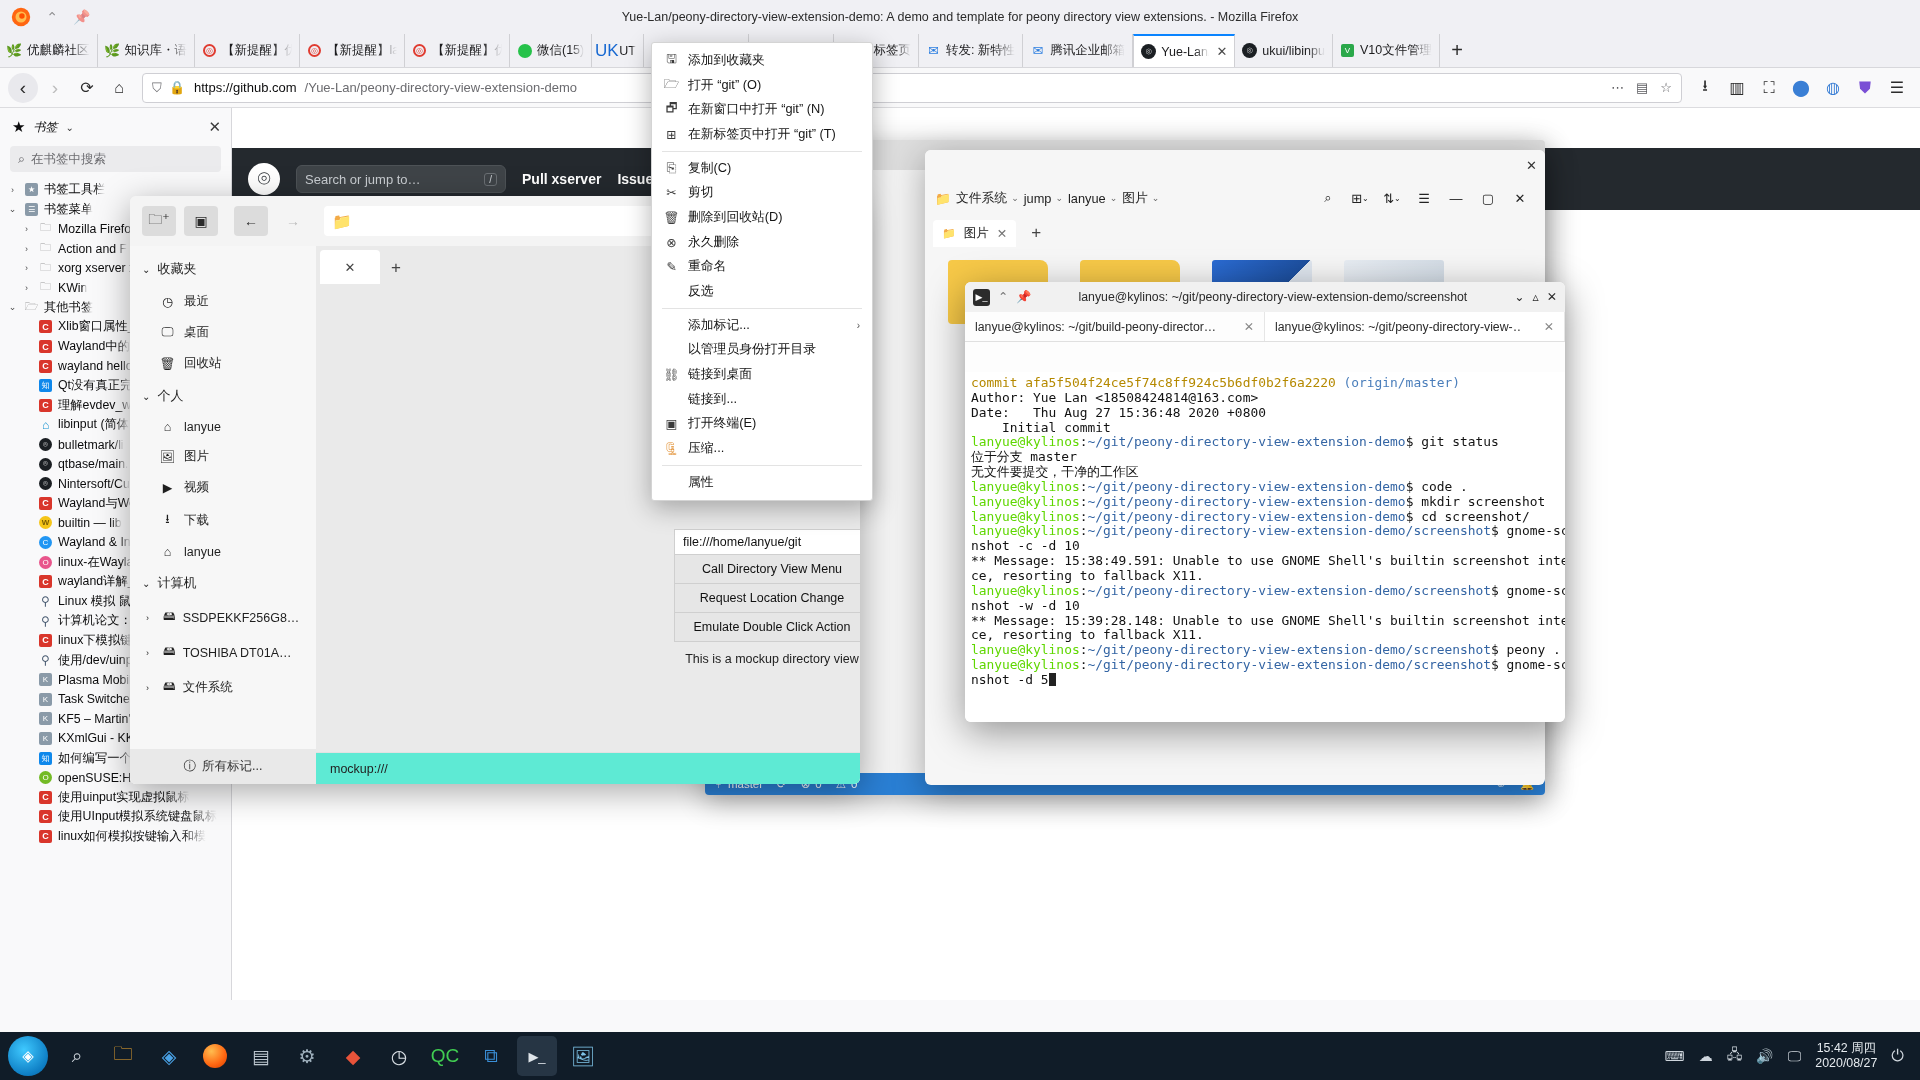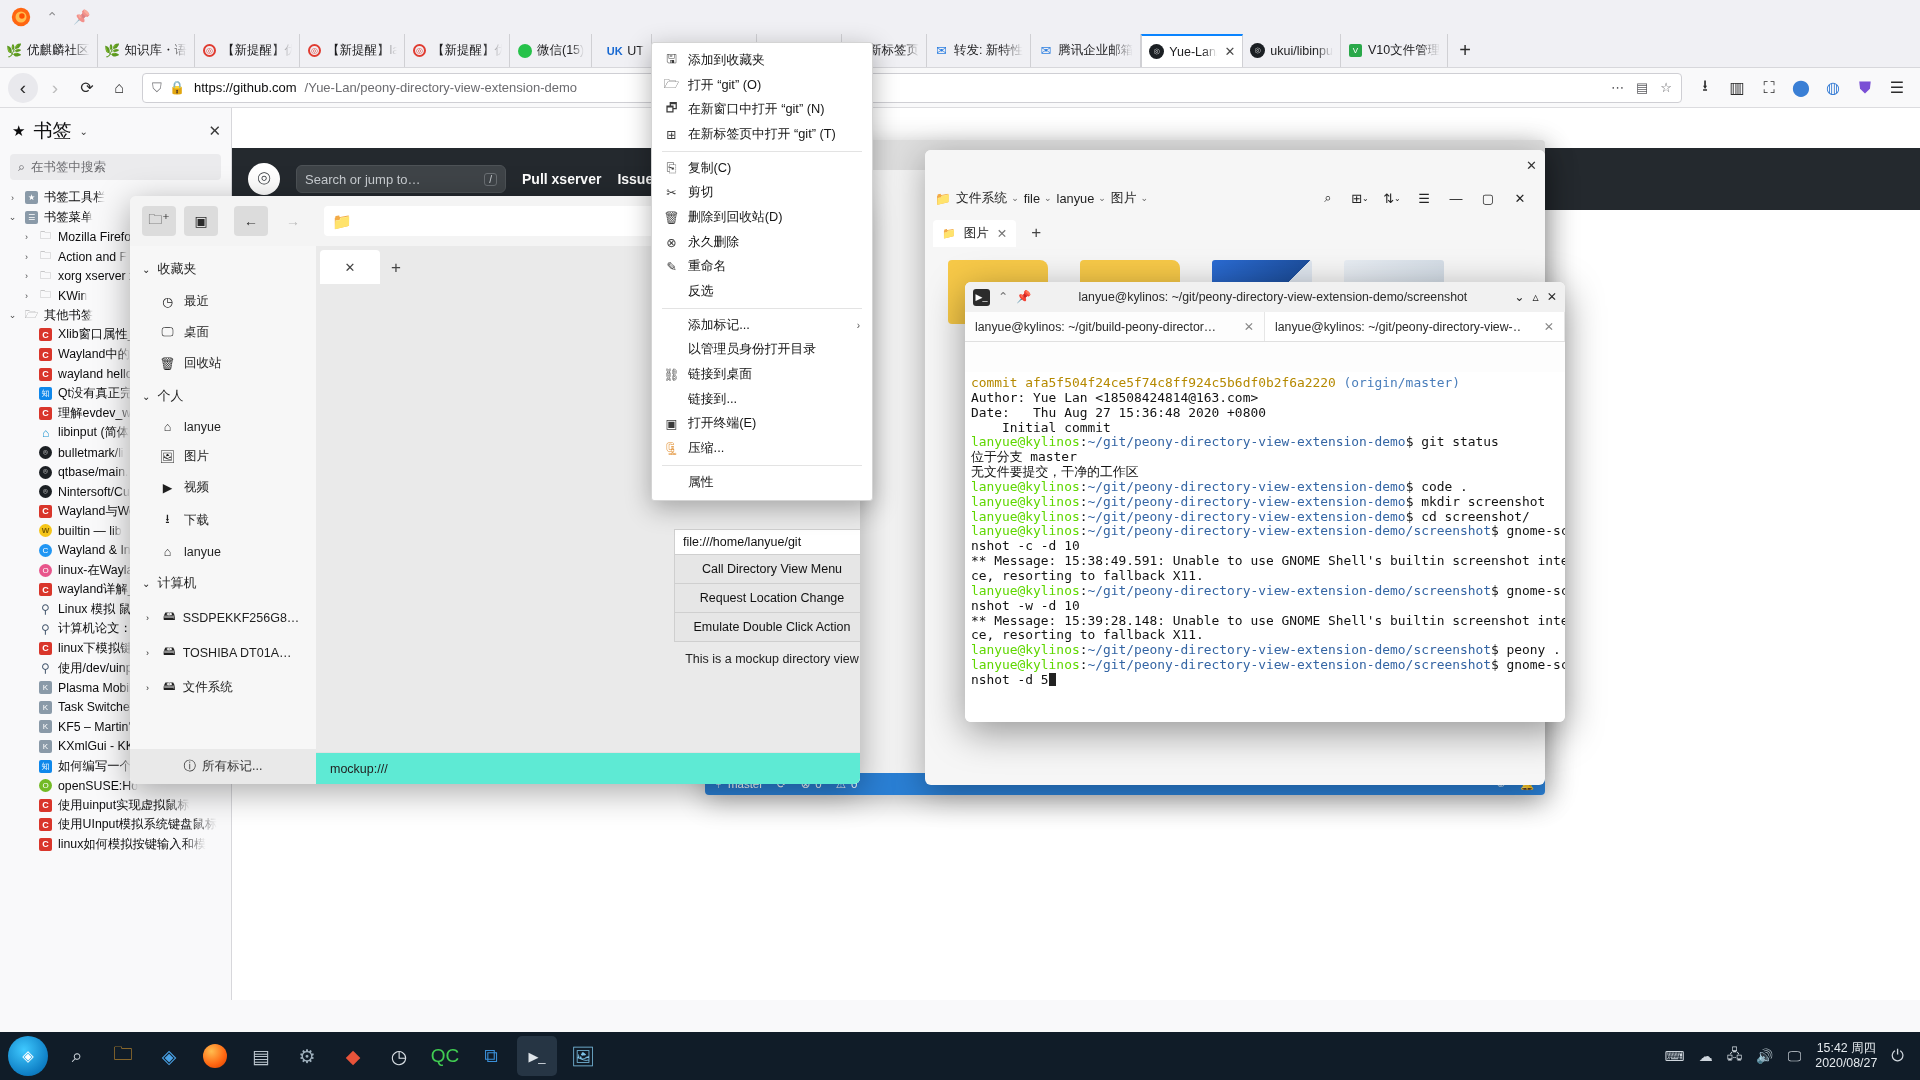--- a/index.html
+++ b/index.html
@@ -53,21 +53,21 @@
   }
   .ff-tab.active {
     background: #ffffff; border-top: 2px solid #0a84ff;
     border-right: 1px solid #d0d0d4; border-left: 1px solid #d0d0d4;
   }
   .ff-tab .tclose { font-size: 13px; color: #4a4a4a; margin-left: 2px; }
   .favicon { width: 15px; height: 15px; flex: 0 0 15px; display:flex; align-items:center; justify-content:center; font-size: 11px; }
   .fav-leaf { color: #47b04b; font-size: 13px; }
   .fav-red { width: 13px; height: 13px; border-radius: 50%; border: 2px solid #e03c31; color:#e03c31; font-size:8px; display:flex;align-items:center;justify-content:center;}
   .fav-wechat { width: 14px; height: 14px; border-radius: 50%; background: #26c24a; }
-  .fav-uk { color: #1768d1; font-weight: bold; font-size: 11px; margin-left: 8px; }
+  .fav-uk { color: #1768d1; font-weight: normal; font-size: 17px; }
   .fav-mail { color: #2d7fe0; font-size: 13px; }
   .fav-v10 { width: 13px; height: 13px; background: #2aa84a; color:#fff; font-size:8px; display:flex;align-items:center;justify-content:center;border-radius:2px;}
   .fav-gh { width: 15px; height: 15px; border-radius: 50%; background: #1b1f23;
             color: #fff; font-size: 10px; display:flex;align-items:center;justify-content:center; }
   .fav-ffx { width: 14px; height: 14px; border-radius: 50%;
             background: radial-gradient(circle at 35% 30%, #ffbd4f, #ff6611 60%, #d03b00); }
   .newtab-btn { display: flex; align-items: center; justify-content: center;
     width: 34px; font-size: 20px; color: #2b2b2b; }
 
   
@@ -89,21 +89,21 @@
 
   
   .ff-content { position: absolute; left: 0; right: 0; top: 108px; bottom: 40px; display: flex; }
 
   
   .bm-sidebar {
     width: 232px; background: #f9f9fa; border-right: 1px solid #d7d7db;
     display: flex; flex-direction: column; padding: 0;
   }
   .bm-head { display: flex; align-items: center; gap: 8px; padding: 10px 10px 8px 12px; }
-  .bm-head .t { font-size: 19px; color: #0c0c0d; font-weight: 500; }
+  .bm-head .t { font-size: 12px; color: #0c0c0d; font-weight: 500; font-style: italic; }
   .bm-head .star { font-size: 15px; color: #0c0c0d; }
   .bm-head .chev { font-size: 10px; color: #3a3a3a; }
   .bm-head .x { margin-left: auto; font-size: 15px; color: #3a3a3a; }
   .bm-search {
     margin: 2px 10px 8px 10px; height: 26px; background: #ebebed; border-radius: 4px;
     display: flex; align-items: center; gap: 6px; padding: 0 8px;
     font-size: 12.5px; color: #6c6c70;
   }
   .bm-tree { flex: 1; overflow: hidden; padding-left: 2px; font-size: 12.3px; color: #0c0c0d; }
   .bm-row { display: flex; align-items: center; gap: 5px; height: 19.6px; white-space: nowrap; overflow: hidden; padding-right: 2px;}
@@ -302,20 +302,21 @@
   <div class="ff-window">
 
     <div class="ff-titlebar">
       <svg class="ff-logo" viewBox="0 0 24 24">
         <circle cx="12" cy="12" r="10" fill="#ff6611"></circle>
         <circle cx="12" cy="12" r="6" fill="#ffbd4f"></circle>
         <circle cx="13" cy="11" r="3" fill="#ff4f00"></circle>
       </svg>
       <span class="tb-icon">⌃</span>
       <span class="tb-icon">📌</span>
+      <div class="ff-title">Yue-Lan/peony-directory-view-extension-demo: A demo and template for peony directory view extensions. - Mozilla Firefox</div>
     </div>
 
     <div class="ff-tabstrip">
       <div class="ff-tab" style="max-width:120px">
         <span class="favicon fav-leaf">🌿</span>
         <span class="tlabel">优麒麟社区</span>
       </div>
       <div class="ff-tab" style="max-width:112px">
         <span class="favicon fav-leaf">🌿</span>
         <span class="tlabel">知识库・语</span>
@@ -729,21 +730,21 @@
       <span style="font-size:13px">✕</span>
     </div>
     <div class="iv-toolbar">
       <div class="iv-crumb">
         <span style="color:#f5bf2a">📁</span>
         <span class="iv-chip">
           <span>文件系统</span>
           <span class="cv">⌄</span>
         </span>
         <span class="iv-chip">
-          <span>file</span>
+          <span>jump</span>
           <span class="cv">⌄</span>
         </span>
         <span class="iv-chip">
           <span>lanyue</span>
           <span class="cv">⌄</span>
         </span>
         <span class="iv-chip">
           <span>图片</span>
           <span class="cv">⌄</span>
         </span>

